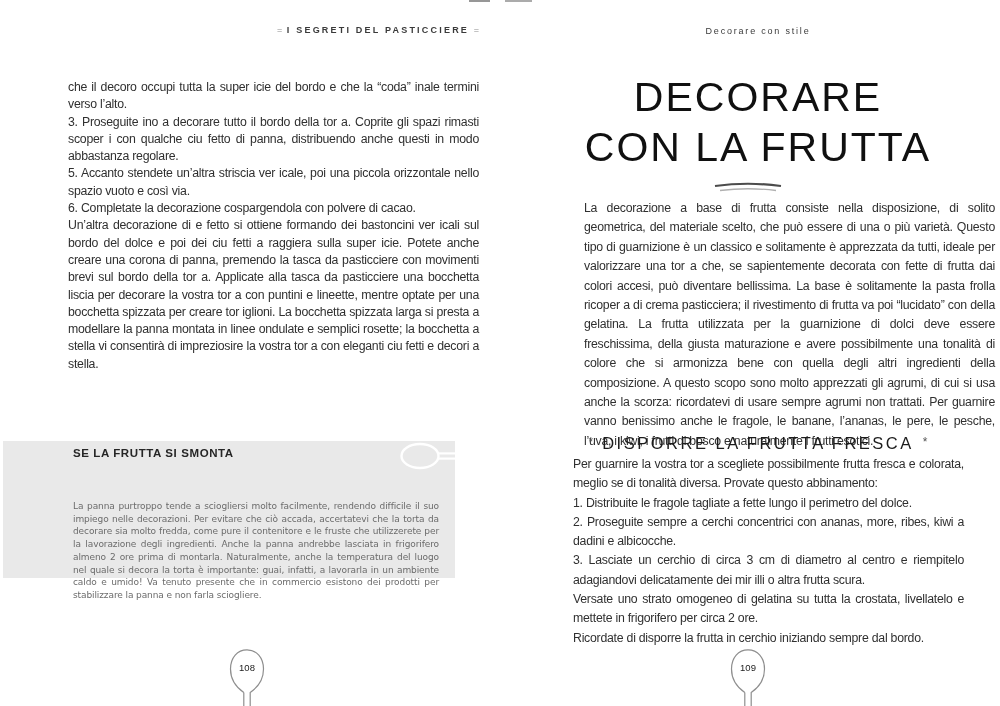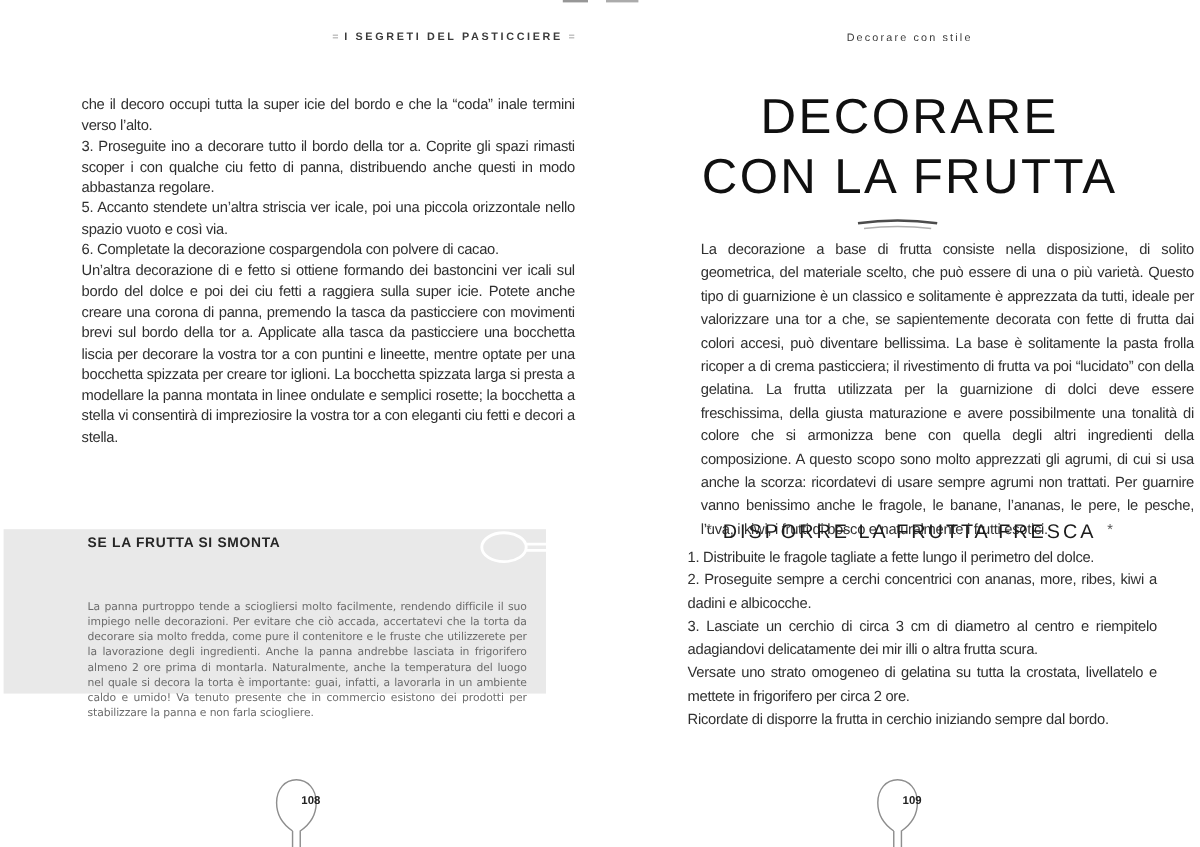--- a/index.html
+++ b/index.html
@@ -35,21 +35,21 @@
           letter-spacing:-0.25px;color:#303030;text-align:justify;margin-left:32px;}
   .rsechead{left:552px;top:434px;width:412px;text-align:center;font-size:16.5px;
             letter-spacing:2.5px;color:#1c1c1c;}
   .rsechead .ast{font-size:12px;color:#555;vertical-align:3px;margin:0 9px;letter-spacing:0;}
   .rsecbody{left:573px;top:455px;width:391px;font-size:12.3px;line-height:19.3px;
             letter-spacing:-0.25px;color:#303030;text-align:justify;}
   .rsecbody p{margin:0;}
 
   
   .pgspoon{top:648px;width:40px;height:58px;}
-  .pgnum{top:662px;width:40px;text-align:right;font-size:9.5px;font-weight:700;color:#222;}
+  .pgnum{top:662px;width:40px;text-align:center;font-size:9.5px;font-weight:400;color:#222;}
 </style>
 </head>
 <body>
 
 <div class="abs fold" style="left:469px;width:21px;"></div>
 <div class="abs fold" style="left:505px;width:27px;background:#ababab;"></div>
 
 <div class="abs runhead" style="left:68px;width:411px;">
   <span class="dash">=</span>
   <span>I SEGRETI DEL PASTICCIERE</span>
@@ -89,20 +89,21 @@
   <path d="M8 10.5 Q36 7 64 10.5" fill="none" stroke="#b0b0b0" stroke-width="1.3"></path>
 </svg>
 
 <div class="abs rintro">La decorazione a base di frutta consiste nella disposizione, di solito geometrica, del materiale scelto, che può essere di una o più varietà. Questo tipo di guarnizione è un classico e solitamente è apprezzata da tutti, ideale per valorizzare una tor a che, se sapientemente decorata con fette di frutta dai colori accesi, può diventare bellissima. La base è solitamente la pasta frolla ricoper a di crema pasticciera; il rivestimento di frutta va poi “lucidato” con della gelatina. La frutta utilizzata per la guarnizione di dolci deve essere freschissima, della giusta maturazione e avere possibilmente una tonalità di colore che si armonizza bene con quella degli altri ingredienti della composizione. A questo scopo sono molto apprezzati gli agrumi, di cui si usa anche la scorza: ricordatevi di usare sempre agrumi non trattati. Per guarnire vanno benissimo anche le fragole, le banane, l’ananas, le pere, le pesche, l’uva, i kiwi, i frutti di bosco e naturalmente i frutti esotici.</div>
 
 <div class="abs rsechead">
   <span class="ast">*</span><span>DISPORRE LA FRUTTA FRESCA</span><span class="ast">*</span>
 </div>
 
 <div class="abs rsecbody">
+  <p>Per guarnire la vostra tor a scegliete possibilmente frutta fresca e colorata, meglio se di tonalità diversa. Provate questo abbinamento:</p>
   <p>1. Distribuite le fragole tagliate a fette lungo il perimetro del dolce.</p>
   <p>2. Proseguite sempre a cerchi concentrici con ananas, more, ribes, kiwi a dadini e albicocche.</p>
   <p>3. Lasciate un cerchio di circa 3 cm di diametro al centro e riempitelo adagiandovi delicatamente dei mir illi o altra frutta scura.</p>
   <p>Versate uno strato omogeneo di gelatina su tutta la crostata, livellatelo e mettete in frigorifero per circa 2 ore.</p>
   <p>Ricordate di disporre la frutta in cerchio iniziando sempre dal bordo.</p>
 </div>
 
 <svg class="abs pgspoon" style="left:728px;" viewBox="0 0 40 58">
   <path d="M16.8 44.5 C8 38.5 3.5 31 3.5 21 C3.5 9.5 10.5 1.8 20 1.8 C29.5 1.8 36.5 9.5 36.5 21 C36.5 31 32 38.5 23.2 44.5 L23.2 58 M16.8 44.5 L16.8 58" fill="none" stroke="#8e8e8e" stroke-width="1.2"></path>
 </svg>

